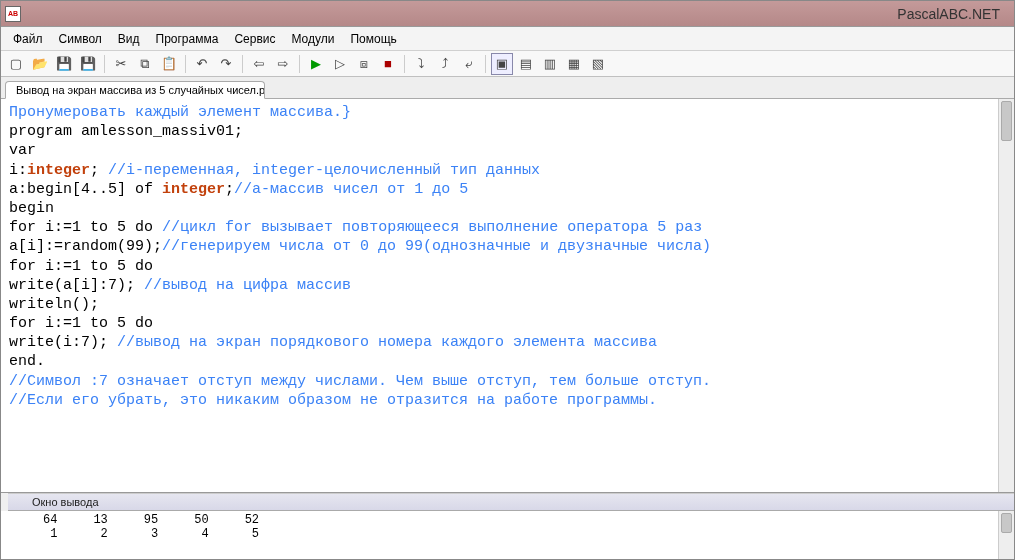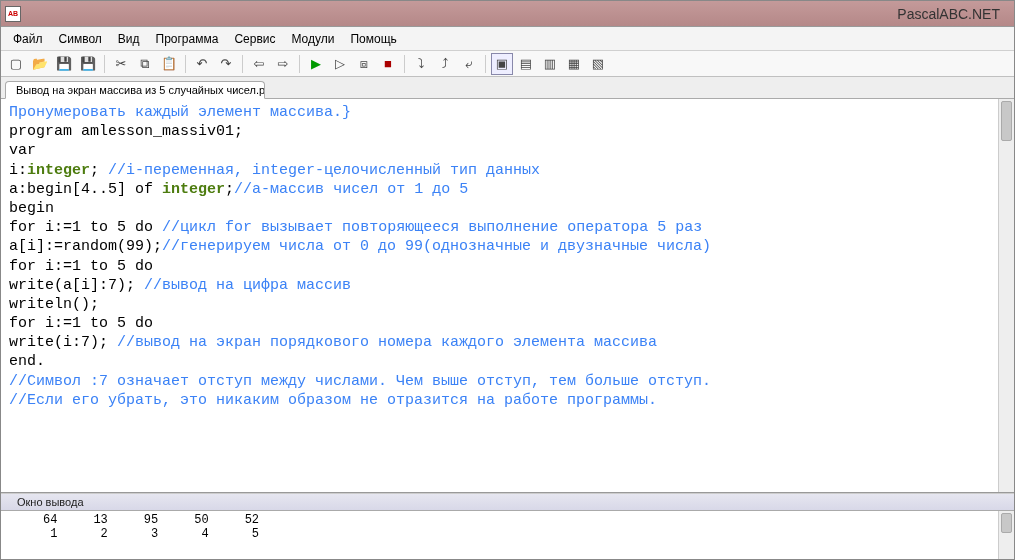--- a/index.html
+++ b/index.html
@@ -97,29 +97,30 @@
     position: relative;
   }
   .editor pre {
     font-family: "Courier New", monospace;
     font-size: 15px;
     line-height: 1.28;
     padding: 4px 8px;
     white-space: pre;
   }
   .kw { font-weight: normal; color: #000; }
-  .type { color: #4d7c0f; font-weight: bold; }
+  .type { color: #c2410c; font-weight: bold; }
   .cmt { color: #3b82f6; }
   .output-header {
     background: linear-gradient(to bottom,#e6e6f0,#d8d8e8);
     border-top: 1px solid #ccc;
     border-bottom: 1px solid #aaa;
-    padding: 2px 16px;
+    padding: 2px 24px;
     font-size: 11px;
     color: #222;
+    margin-left: 7px;
   }
   .output-panel {
     background: #fff;
     font-family: "Courier New", monospace;
     font-size: 12px;
     padding: 2px 6px;
     height: 48px;
     white-space: pre;
     overflow:auto;
     position:relative;

